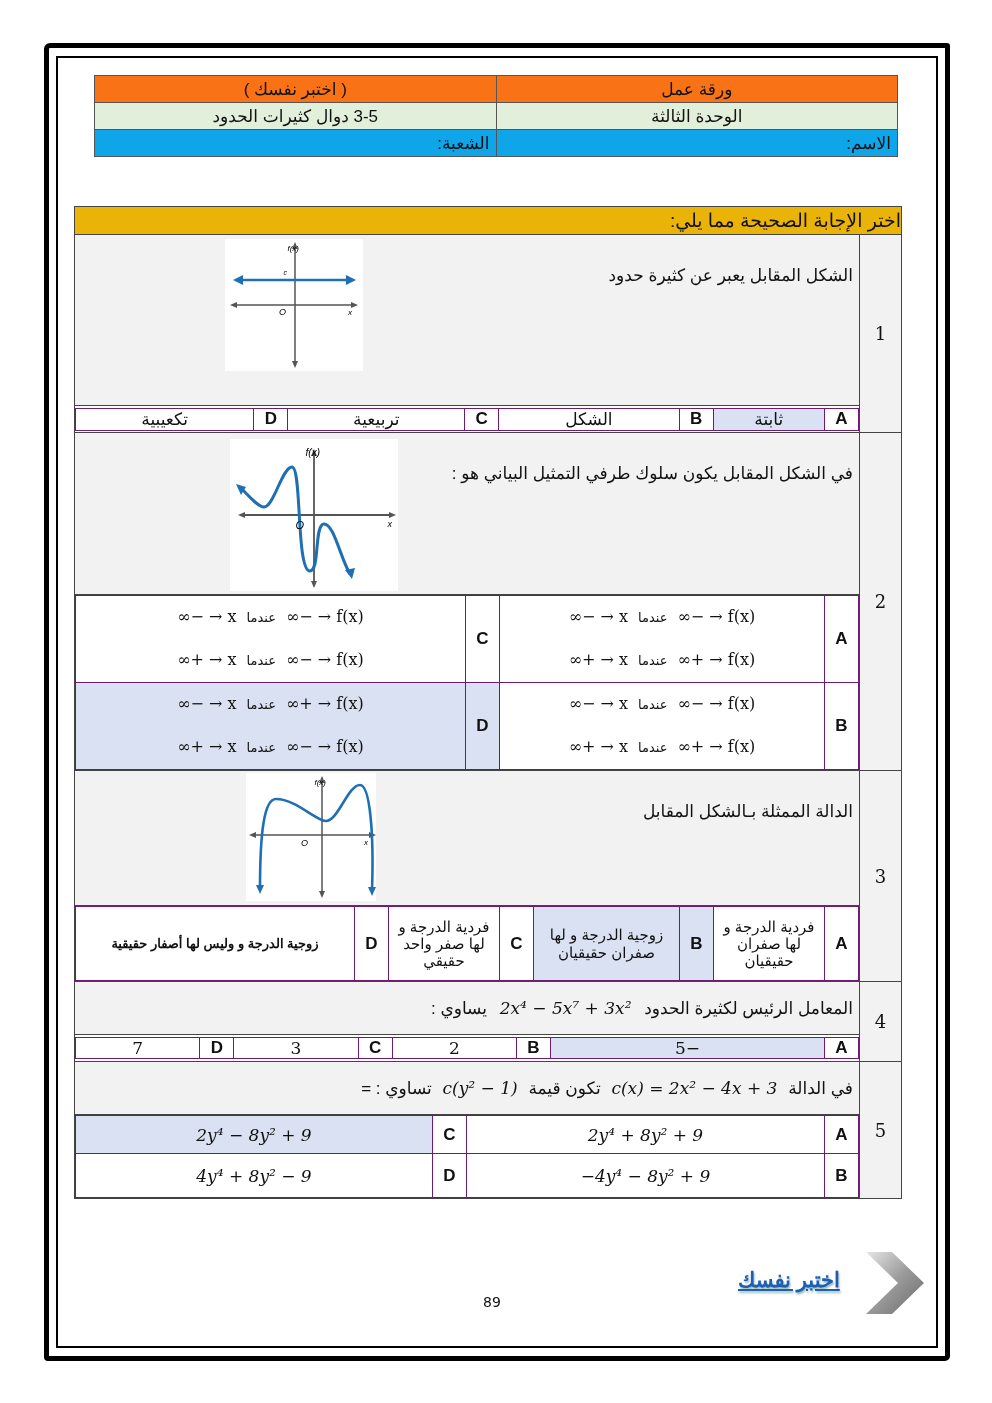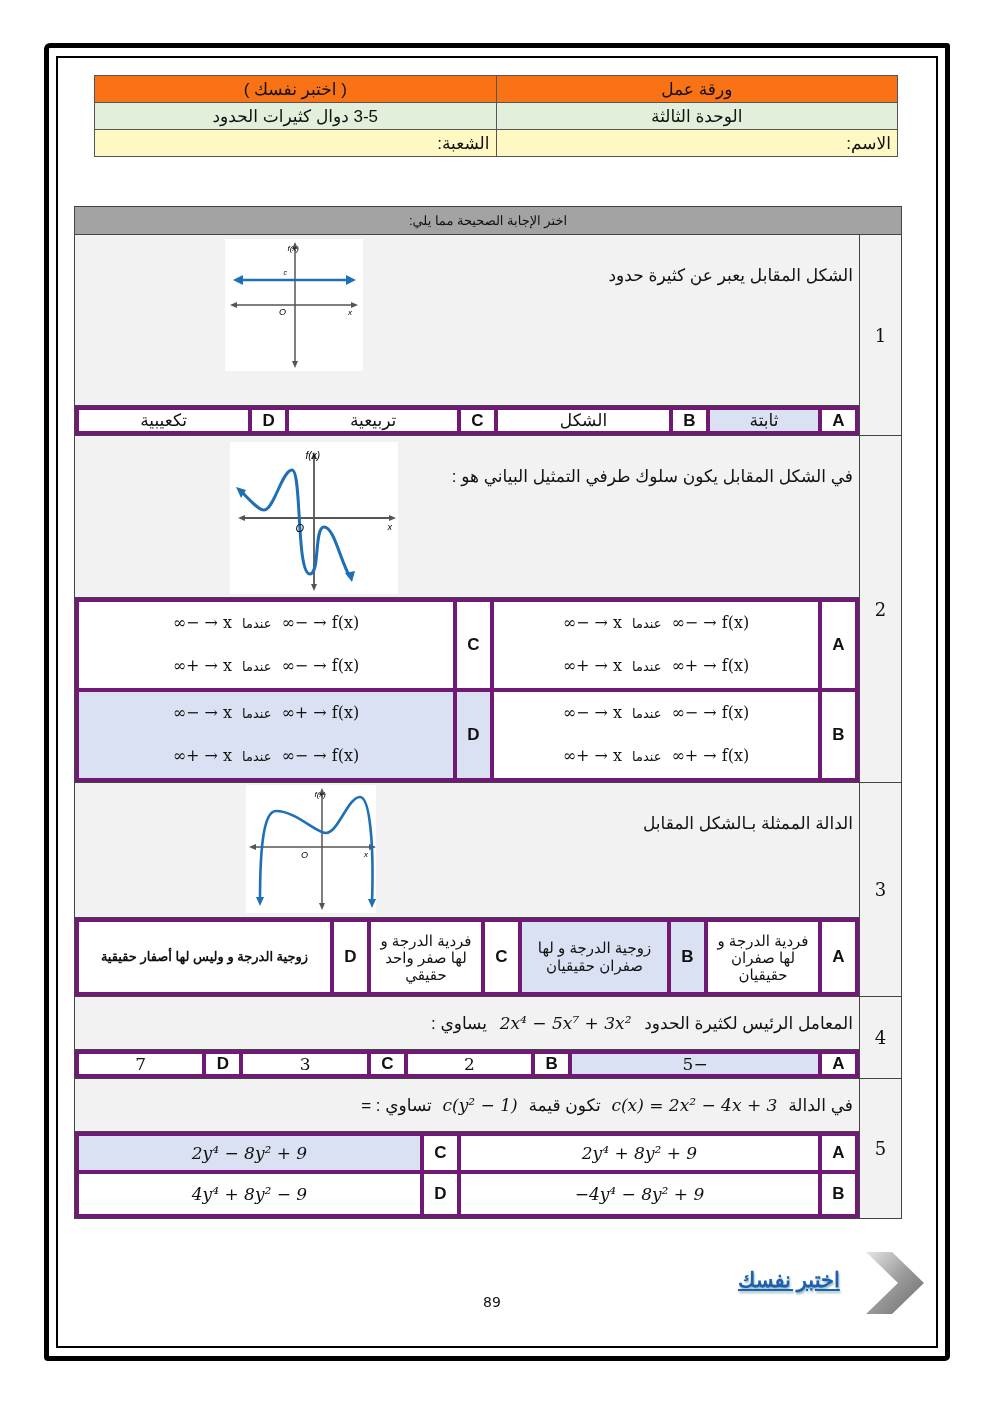--- a/index.html
+++ b/index.html
@@ -4,29 +4,29 @@
 <style>
   html,body{margin:0;padding:0;background:#fff;}
   body{width:992px;height:1403px;position:relative;overflow:hidden;font-family:"Liberation Sans",sans-serif;color:#111;}
   .frame-outer{position:absolute;left:44px;top:43px;width:906px;height:1318px;border:5px solid #000;border-radius:6px 3px 5px 4px;box-sizing:border-box;}
   .frame-inner{position:absolute;left:56px;top:56px;width:882px;height:1292px;border:2px solid #000;box-sizing:border-box;}
   table{border-collapse:collapse;}
   .hdr{position:absolute;left:94px;top:75px;width:804px;direction:rtl;}
   .hdr td{border:1px solid #555;height:26px;font-size:17px;text-align:center;padding:0 6px;width:50%;}
   .hdr tr.r1 td{background:#f97316;}
   .hdr tr.r2 td{background:#e2efda;}
-  .hdr tr.r3 td{background:#fef9c3;text-align:right;}
+  .hdr tr.r3 td{background:#0ea5e9;text-align:right;}
   .q{position:absolute;left:74px;top:206px;width:828px;direction:rtl;}
   .q td{border:1px solid #444;padding:0;vertical-align:middle;}
-  .q .title{height:27px;text-align:center;font-size:13px;background:#a3a3a3;}
+  .q .title{height:27px;text-align:right;font-size:19px;background:#eab308;}
   .q .num{width:41px;background:#f2f2f2;text-align:center;font-family:"DejaVu Serif",serif;font-size:18px;}
   .q .stem{background:#f2f2f2;position:relative;}
   .stemtext{font-size:17px;text-align:right;padding:0 6px;}
   .opts{width:100%;border-collapse:collapse;}
-  .opts td{border:4px solid #701a75;text-align:center;background:#fff;}
+  .opts td{border:1px solid #701a75;text-align:center;background:#fff;}
   .opts td.let{width:33px;font-weight:bold;font-size:17px;}
   .opts td.sel{background:#d9e1f2;}
   .opts td.val{font-size:17px;}
   .math{font-family:"DejaVu Serif",serif;font-style:normal;}
   .mi{font-style:italic;}
   .graph{position:absolute;background:#fff;}
   .lim{font-family:"DejaVu Serif",serif;font-size:16px;line-height:42px;}
   .lim .ar{font-family:"DejaVu Sans",sans-serif;font-size:13px;margin:0 10px;}
   .footer-link{position:absolute;left:738px;top:1268px;font-size:21px;font-weight:bold;color:#1f5fb0;text-decoration:underline;direction:rtl;text-shadow:1px 2px 2px #9bb;}
   .chev{position:absolute;left:862px;top:1250px;}

